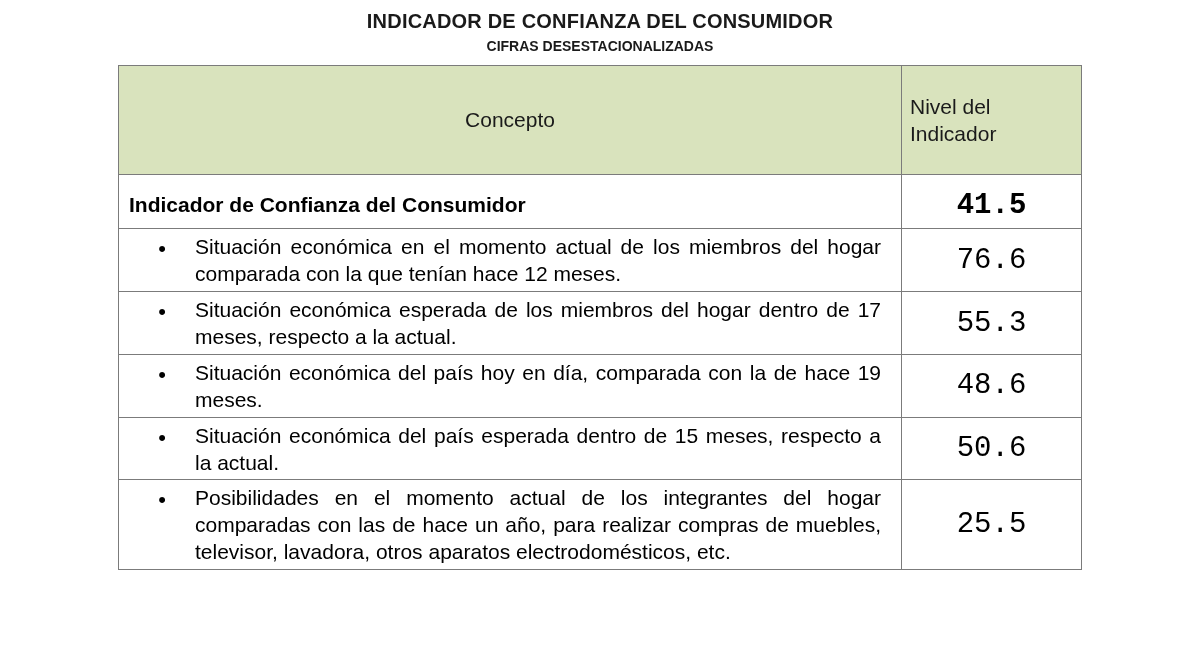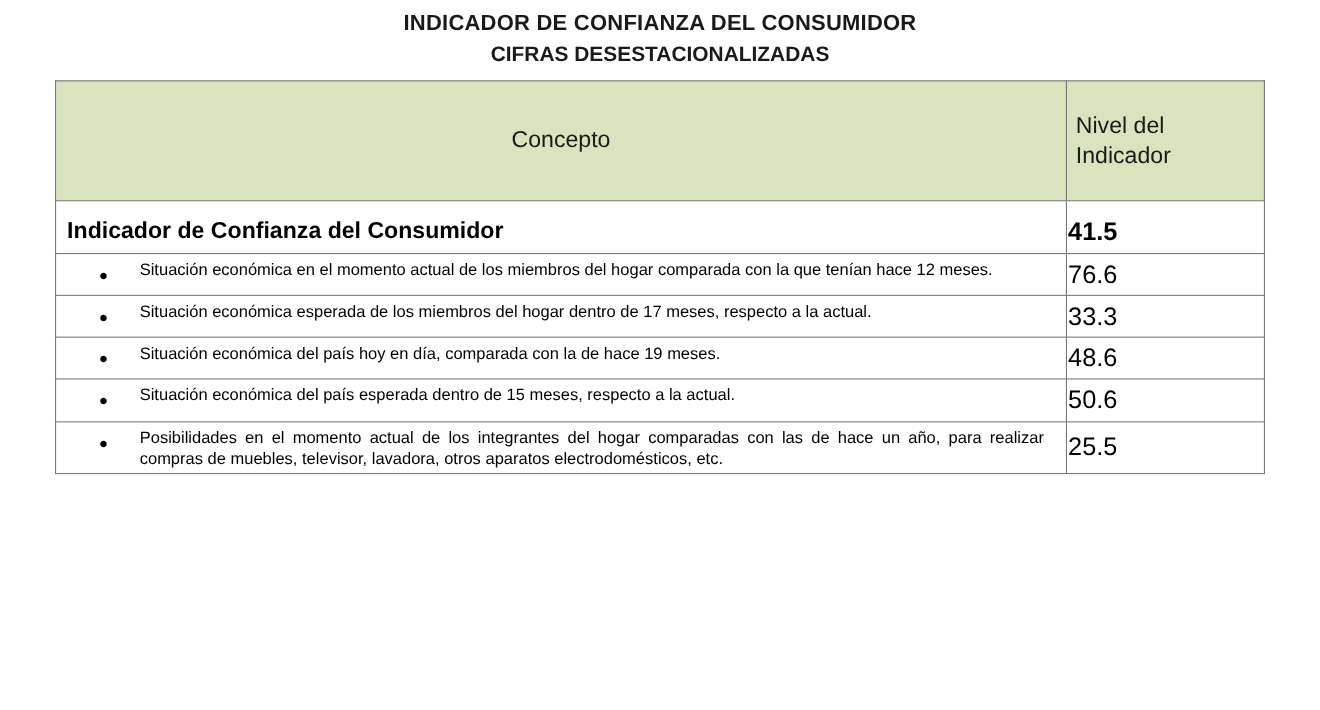--- a/index.html
+++ b/index.html
@@ -24,29 +24,29 @@
     text-align: center;
   }
   .title-line {
     font-size: 20px;
     font-weight: bold;
     letter-spacing: 0.2px;
     line-height: 1.32;
     color: #1a1a1a;
   }
   .title-sub {
-    font-size: 19px;
+    font-size: 14px;
     font-weight: bold;
     line-height: 1.5;
     color: #1a1a1a;
     margin-top: 2px;
   }
   .table-wrap {
     margin: 8px auto 0 auto;
-    width: 1100px;
+    width: 964px;
   }
   table.data {
     border-collapse: collapse;
     width: 100%;
     table-layout: fixed;
   }
   table.data td, table.data th {
     border: 1px solid #7b7b7b;
     vertical-align: middle;
   }
@@ -67,25 +67,26 @@
     line-height: 1.3;
   }
   td.concept {
     padding: 0 14px 0 10px;
     font-size: 21px;
     line-height: 1.28;
     border-top: none;
     border-bottom: none;
   }
   td.value {
-    text-align: left;
-    font-size: 23px;
+    text-align: center;
+    font-size: 29px;
     border-top: none;
     border-bottom: none;
     width: 163px;
+    font-family: Liberation Mono, monospace;
   }
   tr.header-row td.concept {
     font-weight: bold;
     padding-top: 14px;
     padding-bottom: 6px;
   }
   tr.header-row td.value {
     font-weight: bold;
     padding-top: 14px;
     padding-bottom: 6px;
@@ -103,21 +104,21 @@
     flex: 0 0 66px;
     text-align: center;
     font-size: 22px;
     line-height: 1.28;
     padding-top: 1px;
   }
   .bullet-text {
     flex: 1 1 auto;
     text-align: justify;
     text-justify: inter-word;
-    font-size: 15px;
+    font-size: 21px;
     line-height: 1.28;
     padding-right: 6px;
   }
 </style>
 </head>
 <body>
 
 <div class="page">
 
   <div class="title-block">
@@ -150,21 +151,21 @@
           <td class="value">76.6</td>
         </tr>
 
         <tr class="bullet-row">
           <td class="concept">
             <div class="bullet-line">
               <span class="bullet-dot">•</span>
               <span class="bullet-text">Situación económica esperada de los miembros del hogar dentro de 17 meses, respecto a la actual.</span>
             </div>
           </td>
-          <td class="value">33.3</td>
+          <td class="value">55.3</td>
         </tr>
 
         <tr class="bullet-row">
           <td class="concept">
             <div class="bullet-line">
               <span class="bullet-dot">•</span>
               <span class="bullet-text">Situación económica del país hoy en día, comparada con la de hace 19 meses.</span>
             </div>
           </td>
           <td class="value">48.6</td>

